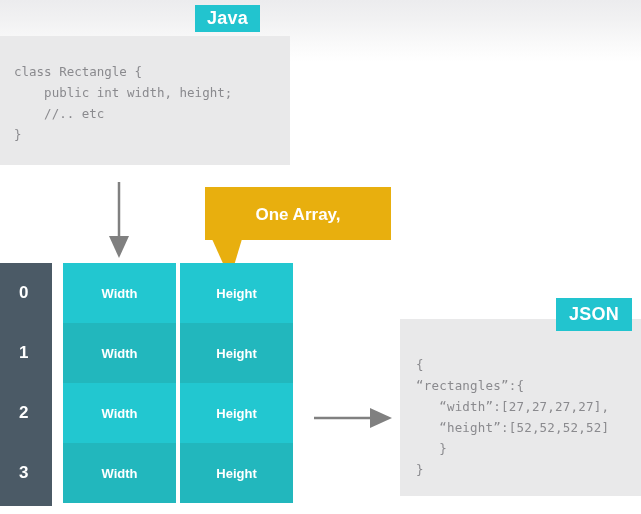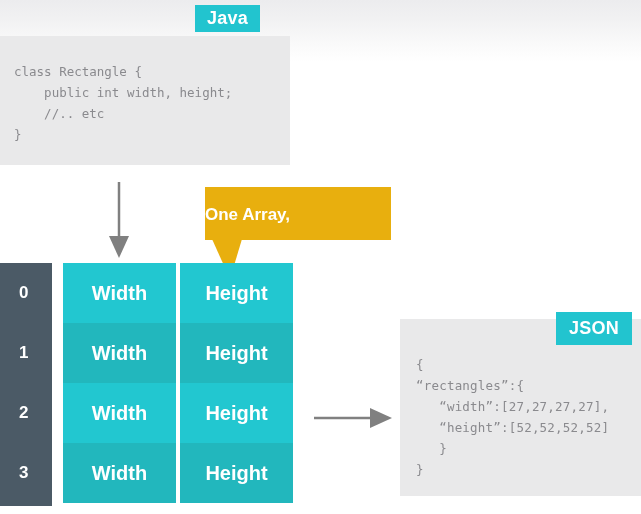--- a/index.html
+++ b/index.html
@@ -75,41 +75,41 @@
     letter-spacing: 0.3px;
   }
   #java-badge {
     left: 195px;
     top: 5px;
     width: 65px;
     height: 27px;
   }
   #json-badge {
     left: 556px;
-    top: 312px;
+    top: 298px;
     width: 76px;
     height: 33px;
   }
 
   
   #callout {
     position: absolute;
     left: 205px;
     top: 187px;
     width: 186px;
     height: 53px;
     background: #e8af0e;
     color: #ffffff;
     font-weight: bold;
     font-size: 17px;
     line-height: 22px;
     text-align: center;
     display: flex;
     flex-direction: column;
-    align-items: flex-start;
+    align-items: center;
     justify-content: center;
     padding-top: 2px;
     box-sizing: border-box;
   }
   #callout-tail {
     position: absolute;
     left: 212px;
     top: 239px;
     width: 40px;
     height: 40px;
@@ -137,21 +137,21 @@
   .col-width { left: 63px; }
   .col-height { left: 180px; }
 
   .cell {
     height: 60px;
     display: flex;
     align-items: center;
     justify-content: center;
     color: #ffffff;
     font-weight: bold;
-    font-size: 20px;
+    font-size: 13px;
     box-sizing: border-box;
   }
   .col-index .cell {
     font-size: 17px;
     justify-content: flex-start;
     padding-left: 19px;
   }
   .cell-light { background: #22c7d0; }
   .cell-dark  { background: #22b7bd; }
 

